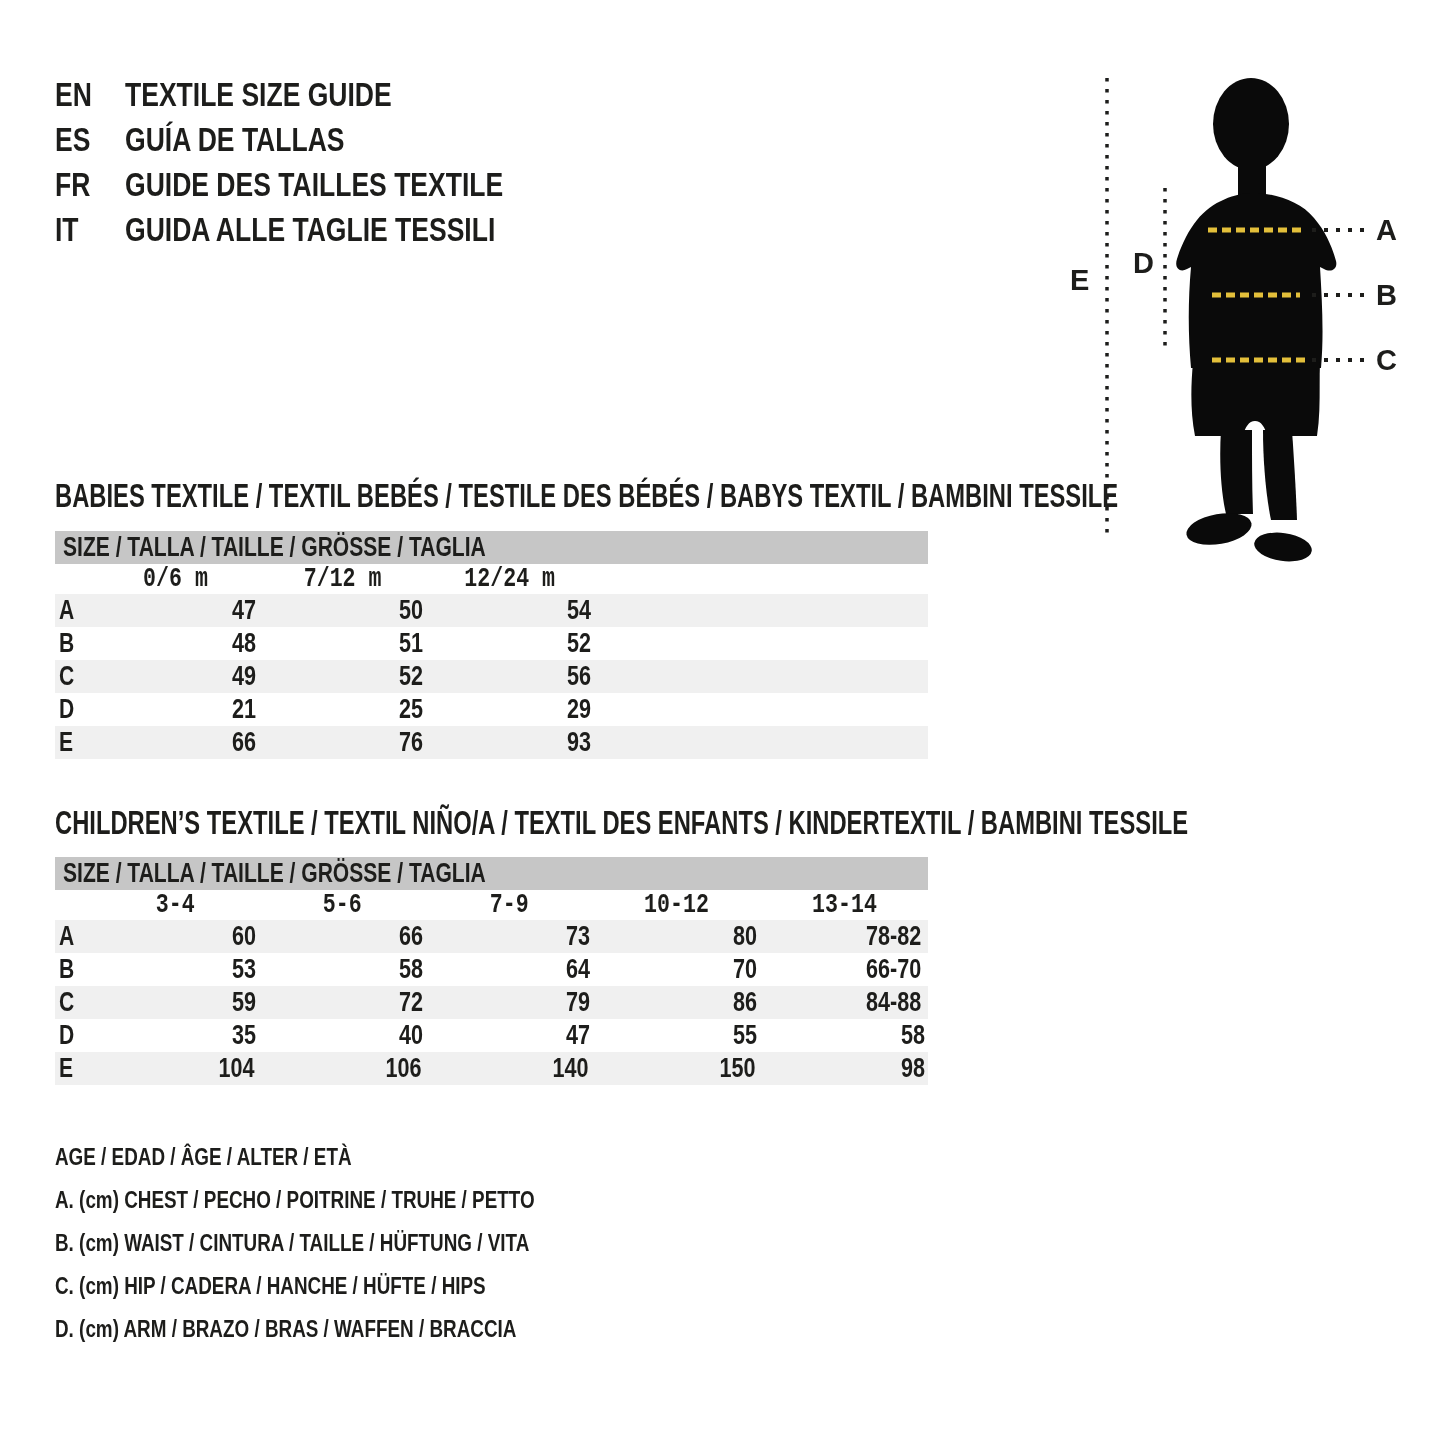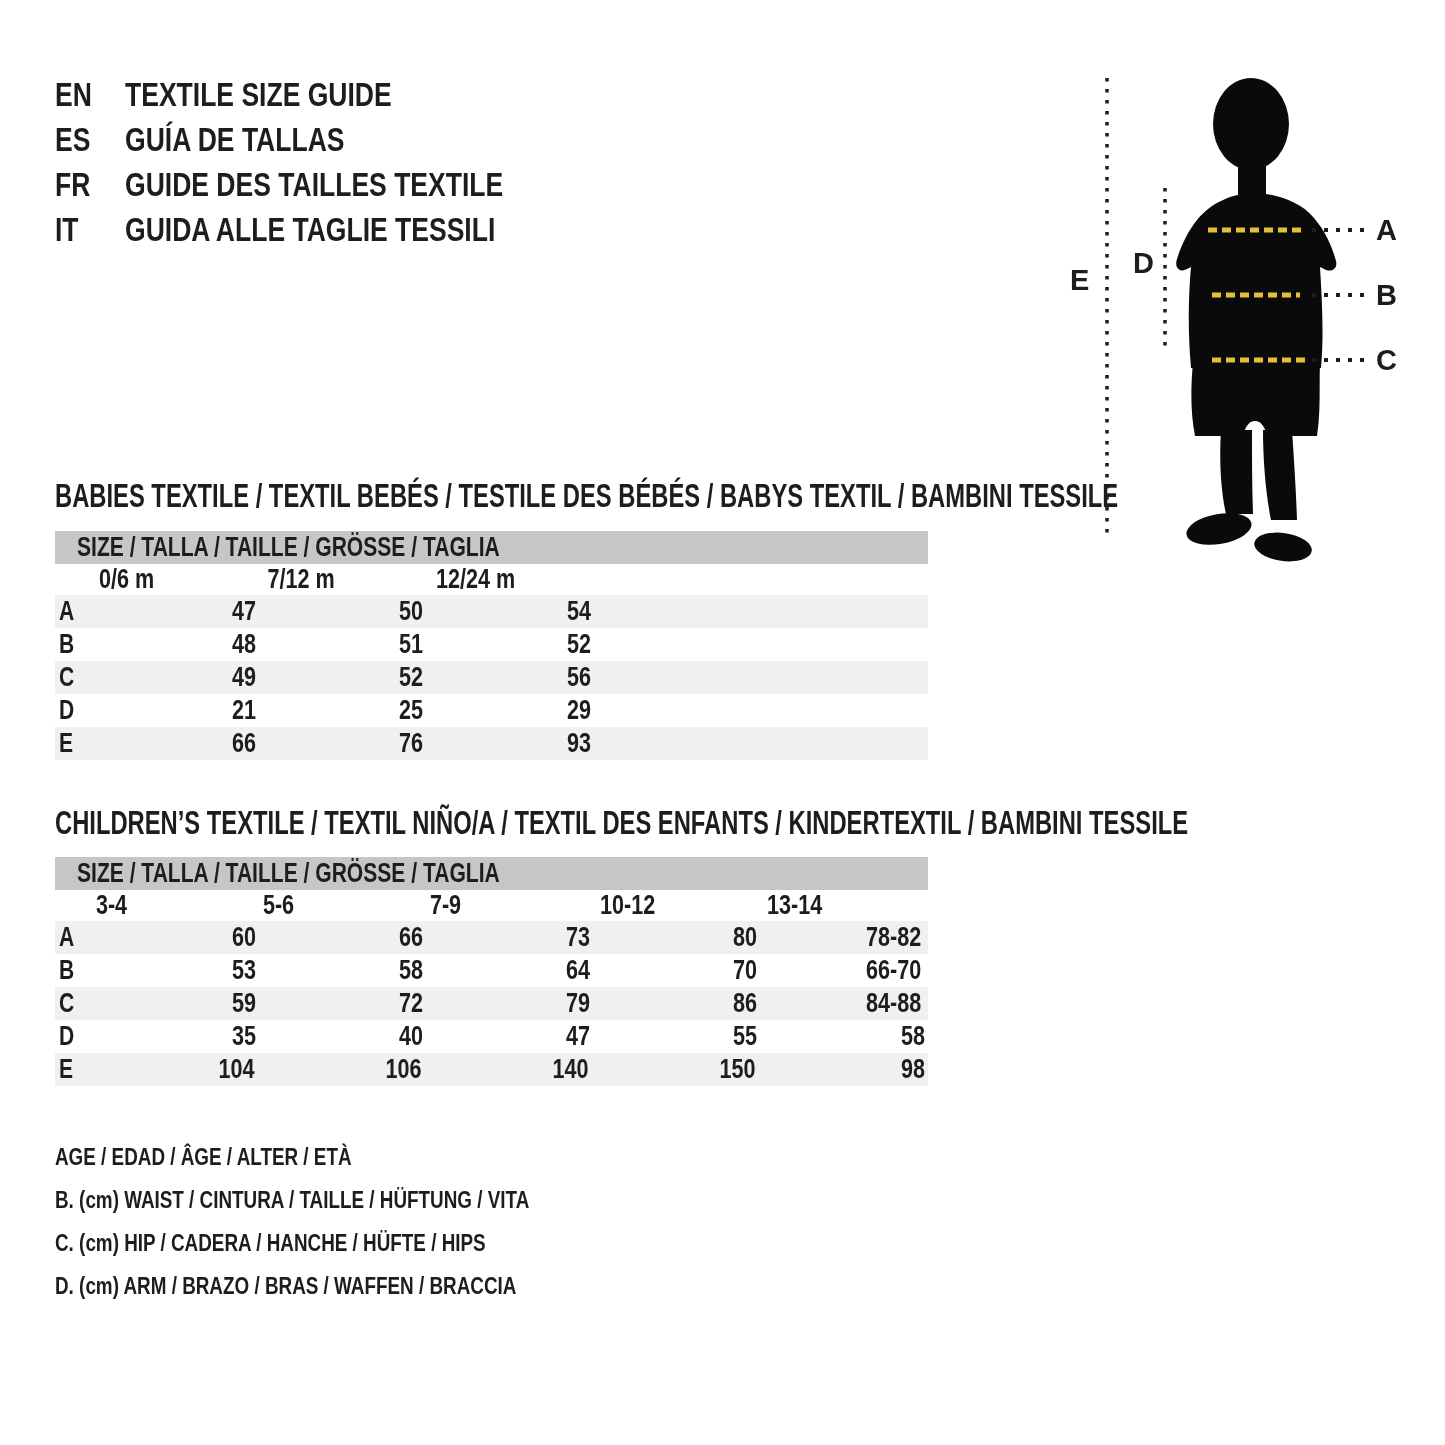--- a/index.html
+++ b/index.html
@@ -21,22 +21,22 @@
   
   .sec-title{height:36px;display:flex;align-items:center;font-size:33px;font-weight:700;}
 
   
   table.size-table{border-collapse:collapse;table-layout:fixed;width:873px;font-size:27px;font-weight:700;}
   table.size-table td{padding:0;vertical-align:middle;}
   col.c-label{width:37px;}
   col.c-val{width:167px;}
   col.c-fill-b{width:334px;}
   col.c-val-last{width:168px;}
-  tr.bar-row td{background:#c6c6c6;height:33px;padding-left:22px;text-align:left;}
-  tr.colhdr-row td{height:28px;}
+  tr.bar-row td{background:#c6c6c6;height:33px;padding-left:8px;text-align:left;}
+  tr.colhdr-row td{height:28px;text-align:center;font-family:Liberation Mono, monospace;}
   tr.data-row td{height:33px;text-align:right;}
   tr.data-row td.lbl{text-align:left;padding-left:4px;}
   tr.stripe td{background:#f0f0f0;}
 
   
   #legend{left:55px;top:1136px;width:900px;}
   .legend-line{height:43px;display:flex;align-items:center;font-size:23px;font-weight:700;}
 
   
   #figure-wrap{left:1040px;top:60px;width:405px;height:520px;}
@@ -232,20 +232,23 @@
       <td><span class="cxc">98</span></td>
     </tr>
   </tbody>
     </table>
 
   <div id="legend" class="abs">
     <div class="legend-line">
         <span class="cx82">AGE / EDAD / ÂGE / ALTER / ETÀ</span>
       </div>
     <div class="legend-line">
+        <span class="cx82">A. (cm) CHEST / PECHO / POITRINE / TRUHE / PETTO</span>
+      </div>
+    <div class="legend-line">
         <span class="cx82">B. (cm) WAIST / CINTURA / TAILLE / HÜFTUNG / VITA</span>
       </div>
     <div class="legend-line">
         <span class="cx82">C. (cm) HIP / CADERA / HANCHE / HÜFTE / HIPS</span>
       </div>
     <div class="legend-line">
         <span class="cx82">D. (cm) ARM / BRAZO / BRAS / WAFFEN / BRACCIA</span>
       </div>
   </div>
 

